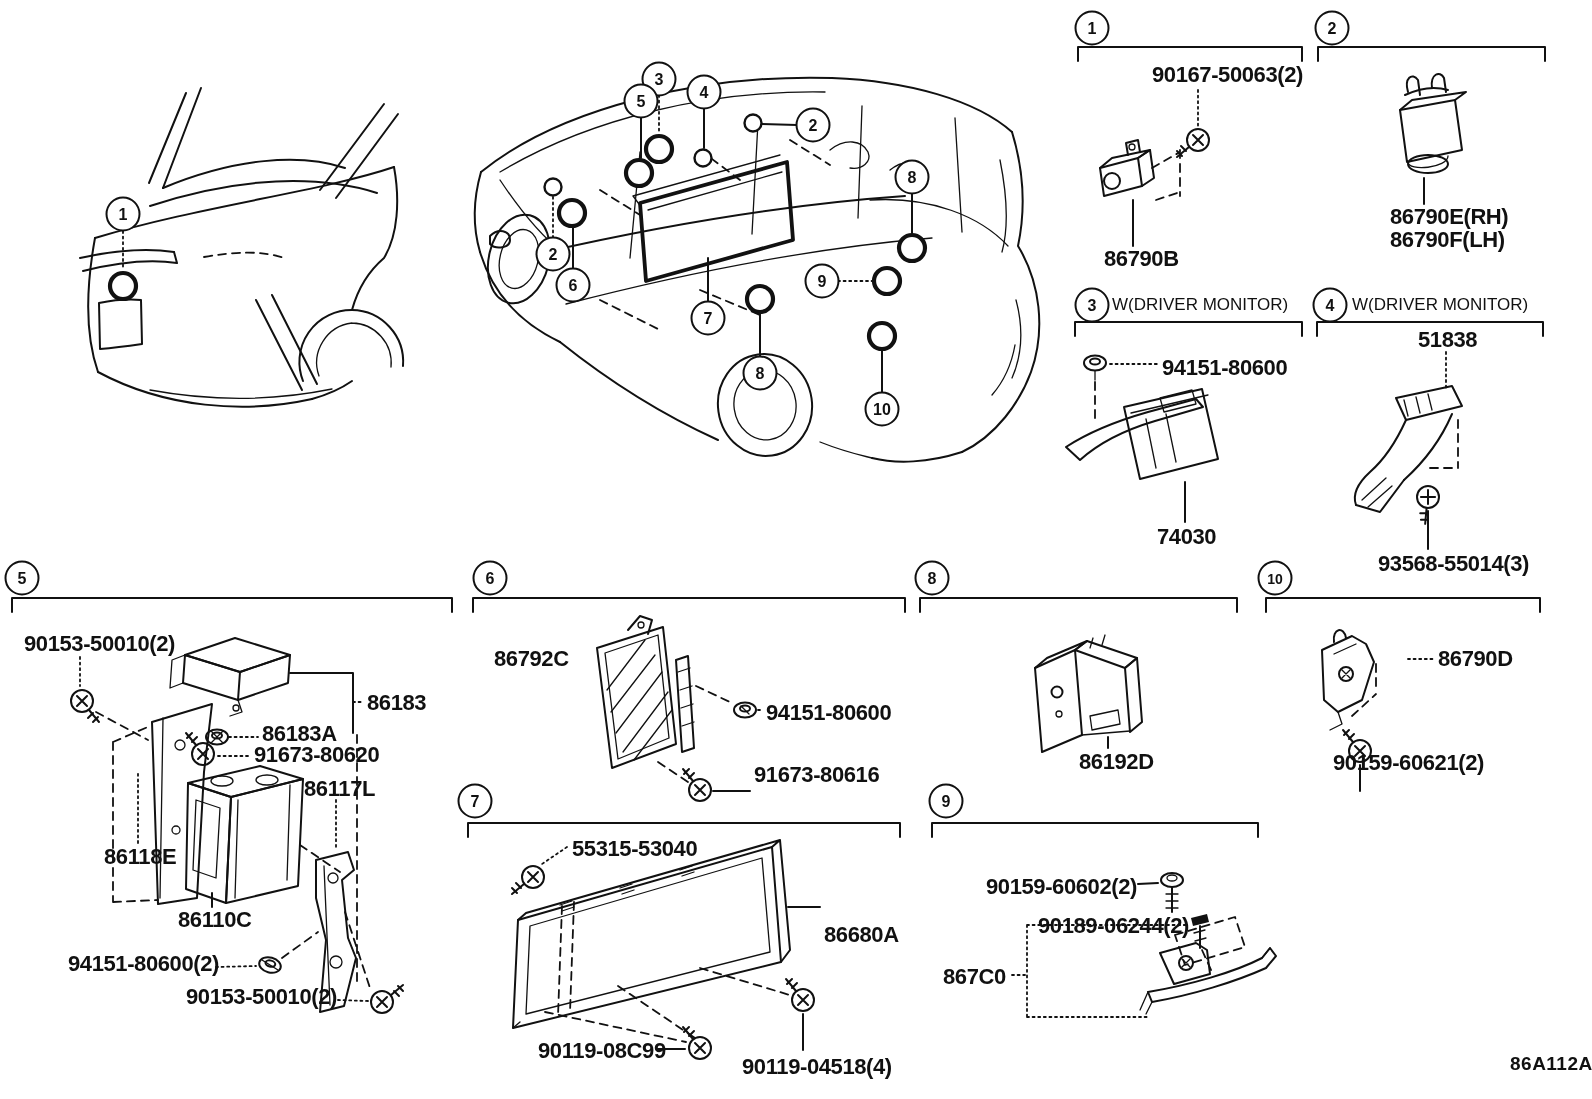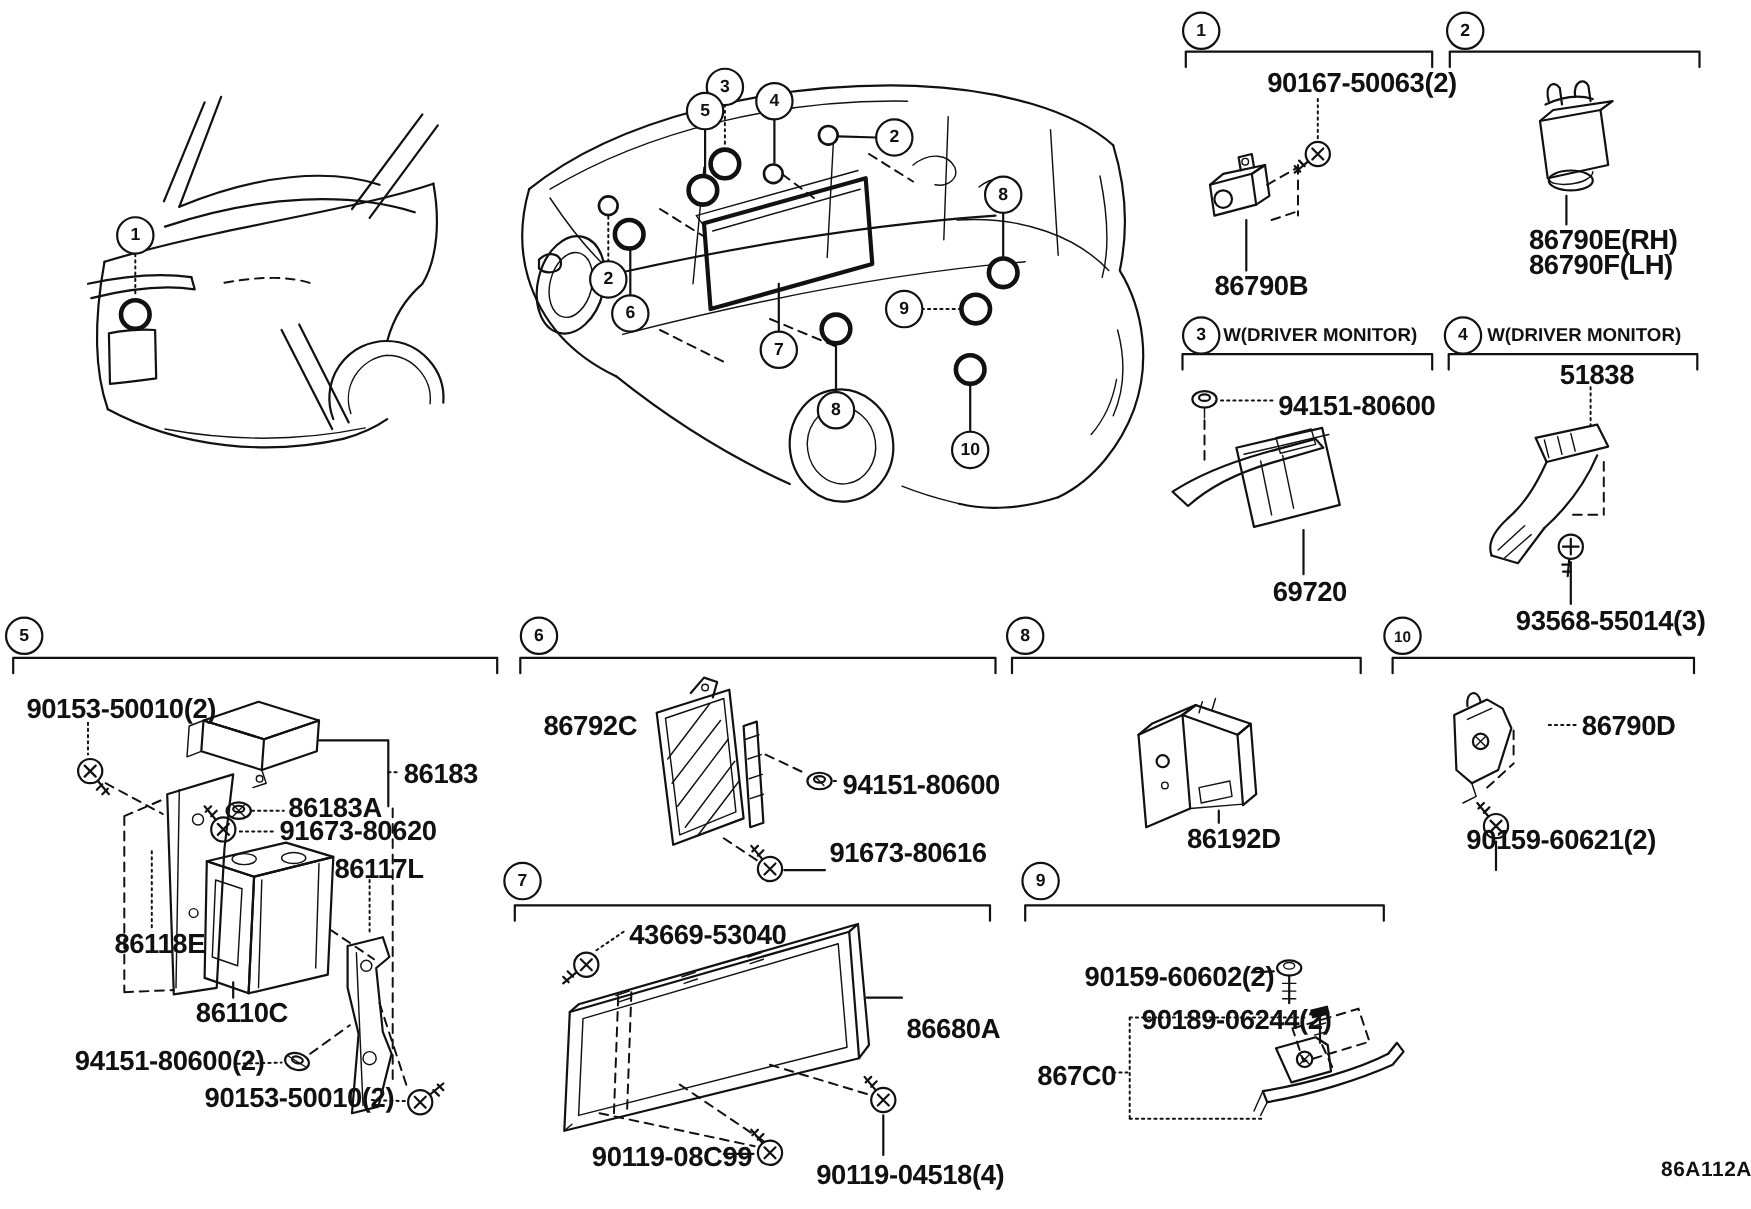--- a/index.html
+++ b/index.html
@@ -7,23 +7,23 @@
         font-family:"Liberation Sans",sans-serif;color:#111}
   svg.art{position:absolute;left:0;top:0}
   .ln{fill:none;stroke:#111;stroke-width:2;stroke-linecap:round;stroke-linejoin:round}
   .thin{fill:none;stroke:#111;stroke-width:1.3;stroke-linecap:round;stroke-linejoin:round}
   .thk{fill:none;stroke:#111;stroke-width:3.8;stroke-linejoin:round}
   .dash{fill:none;stroke:#111;stroke-width:1.8;stroke-dasharray:8 6;stroke-linecap:round}
   .dot{fill:none;stroke:#111;stroke-width:1.8;stroke-dasharray:2 3.6;stroke-linecap:round}
   .ring{fill:#fff;stroke:#111;stroke-width:4.2}
   .sring{fill:#fff;stroke:#111;stroke-width:2.4}
   .blk{fill:#111;stroke:none}
-  .pn{position:absolute;font-weight:700;font-size:25px;letter-spacing:-0.4px;
+  .pn{position:absolute;font-weight:700;font-size:22px;letter-spacing:-0.4px;
       white-space:nowrap;line-height:1}
-  .note{position:absolute;font-weight:700;font-size:17px;white-space:nowrap;line-height:1}
+  .note{position:absolute;font-weight:400;font-size:17px;white-space:nowrap;line-height:1}
   .fig{position:absolute;font-weight:700;font-size:19px;letter-spacing:0.5px}
   .co{position:absolute;width:31px;height:31px;border:2.6px solid #111;border-radius:50%;
       background:#fff;display:flex;align-items:center;justify-content:center;
       font-size:16px;font-weight:700;transform:translate(-50%,-50%);line-height:1;z-index:3}
 </style>
 </head>
 <body>
 
 <div class="page">
 
@@ -328,40 +328,40 @@
 <div class="note" style="left:1112px;top:296px">W(DRIVER MONITOR)</div>
 <div class="note" style="left:1352px;top:296px">W(DRIVER MONITOR)</div>
 
 <div class="pn" style="left:1152px;top:64px">90167-50063(2)</div>
 <div class="pn" style="left:1104px;top:248px">86790B</div>
 
 <div class="pn" style="left:1390px;top:206px">86790E(RH)</div>
 <div class="pn" style="left:1390px;top:229px">86790F(LH)</div>
 
 <div class="pn" style="left:1162px;top:357px">94151-80600</div>
-<div class="pn" style="left:1157px;top:526px">69720</div>
+<div class="pn" style="left:1157px;top:526px">74030</div>
 
 <div class="pn" style="left:1418px;top:329px">51838</div>
 <div class="pn" style="left:1378px;top:553px">93568-55014(3)</div>
 
 <div class="pn" style="left:24px;top:633px">90153-50010(2)</div>
 <div class="pn" style="left:367px;top:692px">86183</div>
 <div class="pn" style="left:262px;top:723px">86183A</div>
 <div class="pn" style="left:254px;top:744px">91673-80620</div>
 <div class="pn" style="left:304px;top:778px">86117L</div>
 <div class="pn" style="left:104px;top:846px">86118E</div>
 <div class="pn" style="left:178px;top:909px">86110C</div>
 <div class="pn" style="left:68px;top:953px">94151-80600(2)</div>
 <div class="pn" style="left:186px;top:986px">90153-50010(2)</div>
 
 <div class="pn" style="left:494px;top:648px">86792C</div>
 <div class="pn" style="left:766px;top:702px">94151-80600</div>
 <div class="pn" style="left:754px;top:764px">91673-80616</div>
 
-<div class="pn" style="left:572px;top:838px">43669-53040</div>
+<div class="pn" style="left:572px;top:838px">55315-53040</div>
 <div class="pn" style="left:824px;top:924px">86680A</div>
 <div class="pn" style="left:538px;top:1040px">90119-08C99</div>
 <div class="pn" style="left:742px;top:1056px">90119-04518(4)</div>
 
 <div class="pn" style="left:1079px;top:751px">86192D</div>
 
 <div class="pn" style="left:986px;top:876px">90159-60602(2)</div>
 <div class="pn" style="left:1038px;top:915px">90189-06244(2)</div>
 <div class="pn" style="left:943px;top:966px">867C0</div>
 

